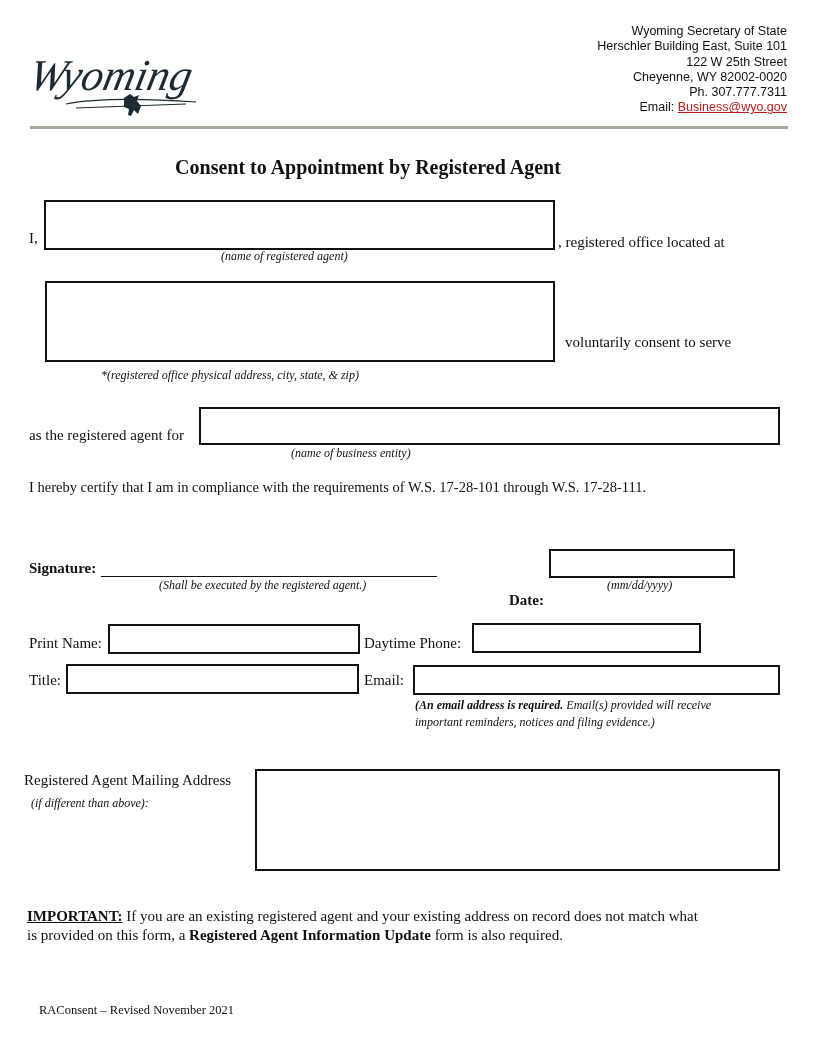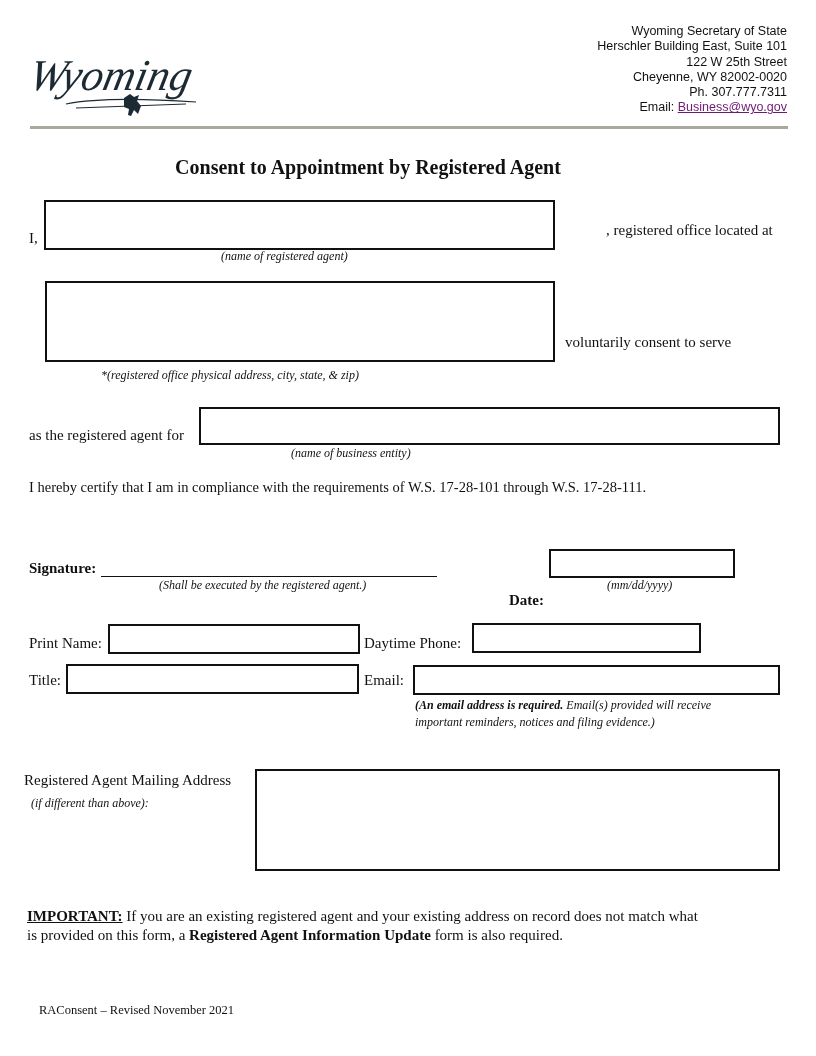--- a/index.html
+++ b/index.html
@@ -1,21 +1,21 @@
 <!DOCTYPE html>
 <html><head>
 <meta charset="utf-8">
 <style>
   html, body { margin: 0; padding: 0; background: #ffffff; }
   body { width: 816px; height: 1056px; position: relative; overflow: hidden; color: #111; font-family: "Liberation Serif", serif; }
   .abs { position: absolute; }
   .logo { left: 36px; top: 38px; width: 175px; height: 92px; }
   .header-info { right: 29px; top: 24px; text-align: right; font-family: "Liberation Sans", sans-serif; font-size: 12.5px; line-height: 15.3px; color: #111; }
   .header-info .b { font-weight: normal; }
-  .header-info a { color: #701a75; text-decoration: underline; }
+  .header-info a { color: #b91c1c; text-decoration: underline; }
   .rule { left: 30px; top: 126px; width: 758px; height: 3px; background: #a8a89c; }
   .title { left: 0; width: 736px; top: 156px; text-align: center; font-size: 20px; font-weight: bold; }
   .txt { font-size: 15px; white-space: nowrap; }
   .hint { font-size: 12px; font-style: italic; white-space: nowrap; }
   .field { border: 2px solid #111; background: #fff; box-sizing: border-box; padding: 2px 6px; font-family: "Liberation Serif", serif; font-size: 14px; outline: none; }
   textarea.field { resize: none; }
   .sigline { border-bottom: 1.5px solid #111; }
   .bold { font-weight: bold; text-align: right; }
   .u { text-decoration: underline; }
 </style>
@@ -39,21 +39,21 @@
   <div>Ph. 307.777.7311</div>
   <div><span>Email: </span><a href="#">Business@wyo.gov</a></div>
 </div>
 
 <div class="abs rule"></div>
 
 <div class="abs title">Consent to Appointment by Registered Agent</div>
 
 <div class="abs txt" style="left:29px; top:230px;">I,</div>
 <input class="abs field" style="left: 44px; top: 200px; width: 511px; height: 50px;" value="">
-<div class="abs txt" style="left:558px; top:222px;margin-left:48px;">, registered office located at</div>
+<div class="abs txt" style="left:558px; top:234px;">, registered office located at</div>
 <div class="abs hint" style="left:221px; top:249px;">(name of registered agent)</div>
 
 <textarea class="abs field" style="left: 45px; top: 281px; width: 510px; height: 81px;"></textarea>
 <div class="abs txt" style="left:565px; top:310px;margin-top:24px;">voluntarily consent to serve</div>
 <div class="abs hint" style="left:101px; top:368px;">*(registered office physical address, city, state, &amp; zip)</div>
 
 <div class="abs txt" style="left:29px; top:427px;">as the registered agent for</div>
 <input class="abs field" style="left: 199px; top: 407px; width: 581px; height: 38px;" value="">
 <div class="abs hint" style="left:291px; top:446px;">(name of business entity)</div>
 

